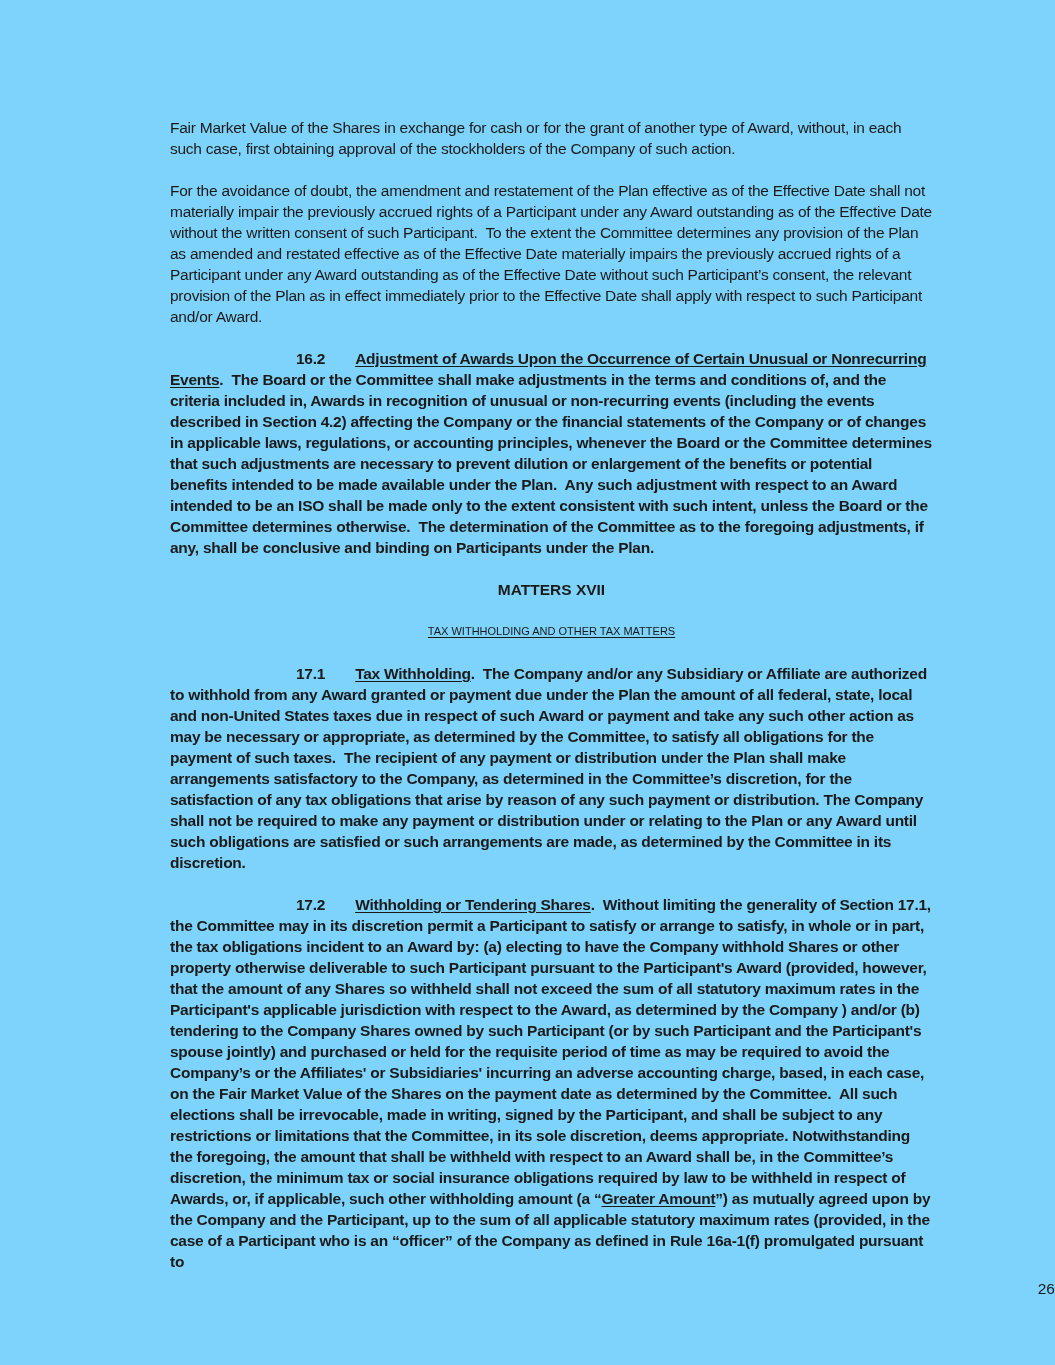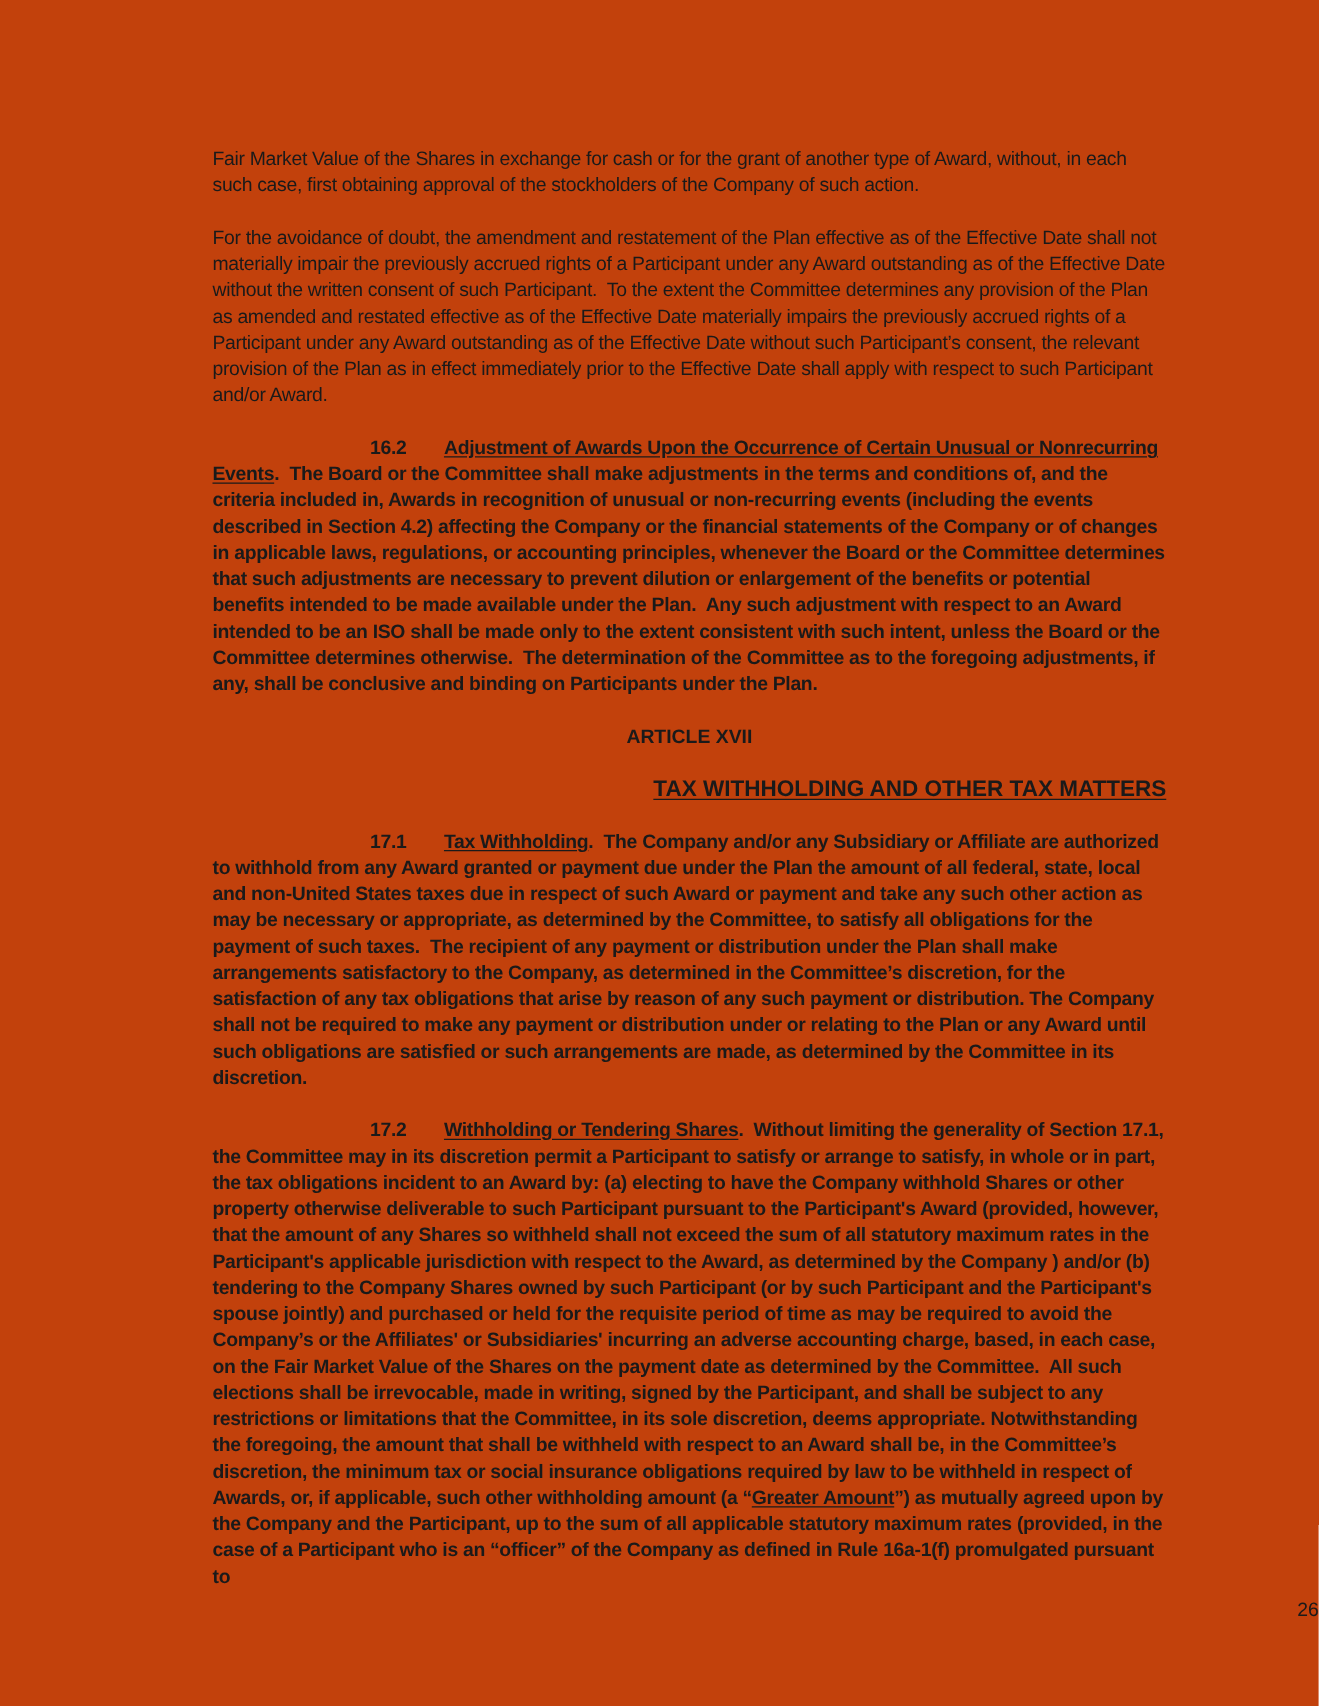--- a/index.html
+++ b/index.html
@@ -5,21 +5,21 @@
   html, body {
     margin: 0;
     padding: 0;
     background: #ffffff;
   }
   .page {
     position: relative;
     width: 1055px;
     height: 1365px;
     margin: 0 auto;
-    background: #c2410c;
+    background: #7dd3fc;
     font-family: "Liberation Sans", sans-serif;
     color: #1a1a1a;
     overflow: hidden;
   }
   .content {
     position: absolute;
     left: 170px;
     top: 117px;
     width: 763px;
   }
@@ -46,24 +46,24 @@
   .article-heading {
     margin: 0 0 21px 0;
     font-size: 15.5px;
     line-height: 21px;
     font-weight: bold;
     text-align: center;
     letter-spacing: 0;
   }
   .section-title {
     margin: 0 0 21px 0;
-    font-size: 18px;
+    font-size: 11px;
     line-height: 21px;
-    font-weight: bold;
-    text-align: right;
+    font-weight: normal;
+    text-align: center;
     text-decoration: underline;
     text-underline-offset: 2px;
     letter-spacing: 0;
   }
   .page-number {
     position: absolute;
     top: 1278px;
     left: 0;
     width: 100%;
     text-align: right;
@@ -73,19 +73,19 @@
   }
 </style>
 </head>
 <body>
 
 <div class="page">
   <div class="content">
       <p class="body"><span>Fair Market Value of the Shares in exchange for cash or for the grant of another type of Award, without, in each such case, first obtaining approval of the stockholders of the Company of such action.</span></p>
       <p class="body"><span>For the avoidance of doubt, the amendment and restatement of the Plan effective as of the Effective Date shall not materially impair the previously accrued rights of a Participant under any Award outstanding as of the Effective Date without the written consent of such Participant.&nbsp; To the extent the Committee determines any provision of the Plan as amended and restated effective as of the Effective Date materially impairs the previously accrued rights of a Participant under any Award outstanding as of the Effective Date without such Participant’s consent, the relevant provision of the Plan as in effect immediately prior to the Effective Date shall apply with respect to such Participant and/or Award.</span></p>
       <p class="body numbered"><span>16.2</span><span class="tab"></span><span class="u">Adjustment of Awards Upon the Occurrence of Certain Unusual or Nonrecurring Events</span><span>.&nbsp; The Board or the Committee shall make adjustments in the terms and conditions of, and the criteria included in, Awards in recognition of unusual or non-recurring events (including the events described in Section 4.2) affecting the Company or the financial statements of the Company or of changes in applicable laws, regulations, or accounting principles, whenever the Board or the Committee determines that such adjustments are necessary to prevent dilution or enlargement of the benefits or potential benefits intended to be made available under the Plan.&nbsp; Any such adjustment with respect to an Award intended to be an ISO shall be made only to the extent consistent with such intent, unless the Board or the Committee determines otherwise.&nbsp; The determination of the Committee as to the foregoing adjustments, if any, shall be conclusive and binding on Participants under the Plan.</span></p>
-      <div class="article-heading">ARTICLE XVII</div>
+      <div class="article-heading">MATTERS XVII</div>
       <div class="section-title">TAX WITHHOLDING AND OTHER TAX MATTERS</div>
       <p class="body numbered"><span>17.1</span><span class="tab"></span><span class="u">Tax Withholding</span><span>.&nbsp; The Company and/or any Subsidiary or Affiliate are authorized to withhold from any Award granted or payment due under the Plan the amount of all federal, state, local and non-United States taxes due in respect of such Award or payment and take any such other action as may be necessary or appropriate, as determined by the Committee, to satisfy all obligations for the payment of such taxes.&nbsp; The recipient of any payment or distribution under the Plan shall make arrangements satisfactory to the Company, as determined in the Committee’s discretion, for the satisfaction of any tax obligations that arise by reason of any such payment or distribution. The Company shall not be required to make any payment or distribution under or relating to the Plan or any Award until such obligations are satisfied or such arrangements are made, as determined by the Committee in its discretion.</span></p>
       <p class="body numbered"><span>17.2</span><span class="tab"></span><span class="u">Withholding or Tendering Shares</span><span>.&nbsp; Without limiting the generality of Section 17.1, the Committee may in its discretion permit a Participant to satisfy or arrange to satisfy, in whole or in part, the tax obligations incident to an Award by: (a) electing to have the Company withhold Shares or other property otherwise deliverable to such Participant pursuant to the Participant's Award (provided, however, that the amount of any Shares so withheld shall not exceed the sum of all statutory maximum rates in the Participant's applicable jurisdiction with respect to the Award, as determined by the Company ) and/or (b) tendering to the Company Shares owned by such Participant (or by such Participant and the Participant's spouse jointly) and purchased or held for the requisite period of time as may be required to avoid the Company’s or the Affiliates' or Subsidiaries' incurring an adverse accounting charge, based, in each case, on the Fair Market Value of the Shares on the payment date as determined by the Committee.&nbsp; All such elections shall be irrevocable, made in writing, signed by the Participant, and shall be subject to any restrictions or limitations that the Committee, in its sole discretion, deems appropriate. Notwithstanding the foregoing, the amount that shall be withheld with respect to an Award shall be, in the Committee’s discretion, the minimum tax or social insurance obligations required by law to be withheld in respect of Awards, or, if applicable, such other withholding amount (a “</span><span class="u">Greater Amount</span><span>”) as mutually agreed upon by the Company and the Participant, up to the sum of all applicable statutory maximum rates (provided, in the case of a Participant who is an “officer” of the Company as defined in Rule 16a-1(f) promulgated pursuant to</span></p>
     </div>
   <div class="page-number">26</div>
 </div>
 
 </body></html>

